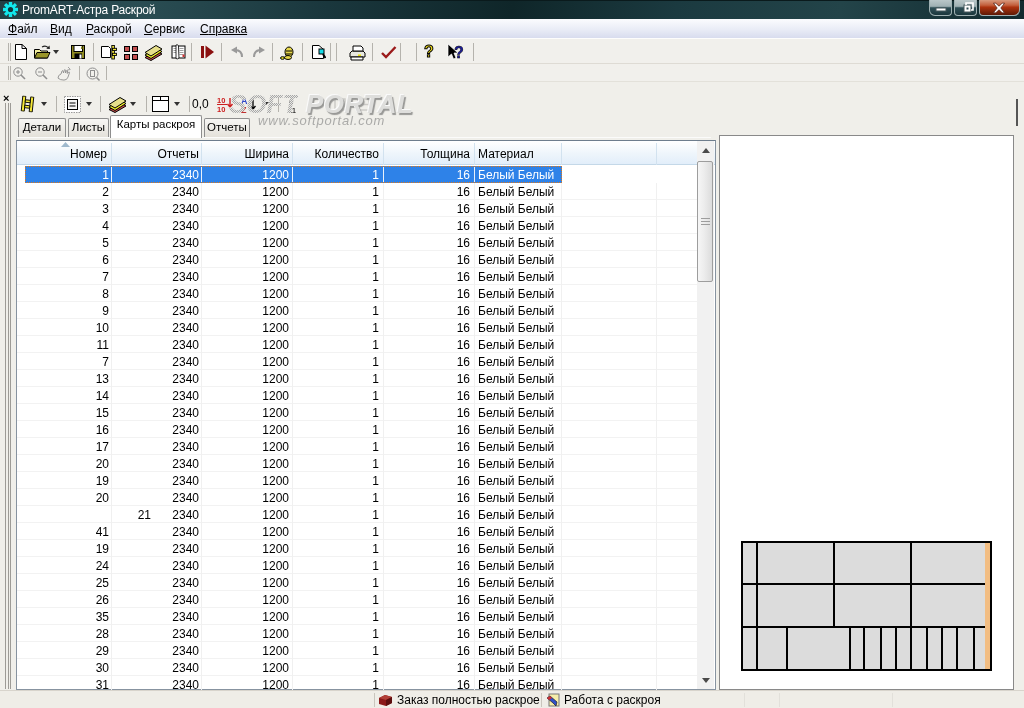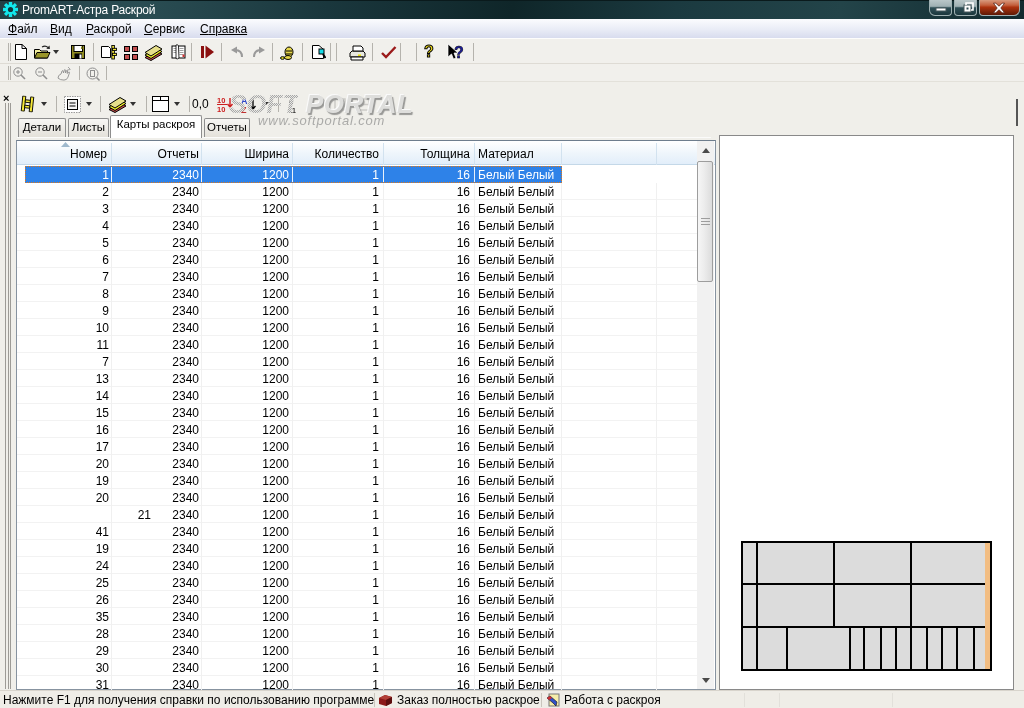--- a/index.html
+++ b/index.html
@@ -832,21 +832,20 @@
       <div class="dline" style="left:167px;top:83px;width:2px;height:43px;"></div>
       <div class="dline" style="left:183px;top:83px;width:2px;height:43px;"></div>
       <div class="dline" style="left:198px;top:83px;width:2px;height:43px;"></div>
       <div class="dline" style="left:213px;top:83px;width:2px;height:43px;"></div>
       <div class="dline" style="left:230px;top:83px;width:2px;height:43px;"></div>
       <div class="dline" style="left:242px;top:0;width:5px;height:126px;background:#f2bd82;"></div>
     </div>
 </div>
 
 <div class="abs" id="statusbar">
-  <div class="stext" style="left:3px;">Нажмите F1 для получения справки по использованию программе</div>
   <div class="stext" style="left:397px;">Заказ полностью раскрое</div>
   <div class="stext" style="left:564px;">Работа с раскроя</div>
   <div style="position:absolute;left:374px;top:2px;width:1px;height:14px;background:#c9c5bd;"></div>
   <div style="position:absolute;left:541px;top:2px;width:1px;height:14px;background:#c9c5bd;"></div>
   <div style="position:absolute;left:744px;top:2px;width:1px;height:14px;background:#e2e0da;"></div>
   <div style="position:absolute;left:779px;top:2px;width:1px;height:14px;background:#e2e0da;"></div>
   <div style="position:absolute;left:892px;top:2px;width:1px;height:14px;background:#e2e0da;"></div>
   <svg style="position:absolute;left:378px;top:2px" width="15" height="14" viewBox="0 0 15 14">
     <path d="M1 5 L7 2 L14 4 L14 10 L8 13 L1 11 Z" fill="#8b1818"></path>
     <path d="M1 5 L7 2 L14 4 L8 7 Z" fill="#b24038"></path>

